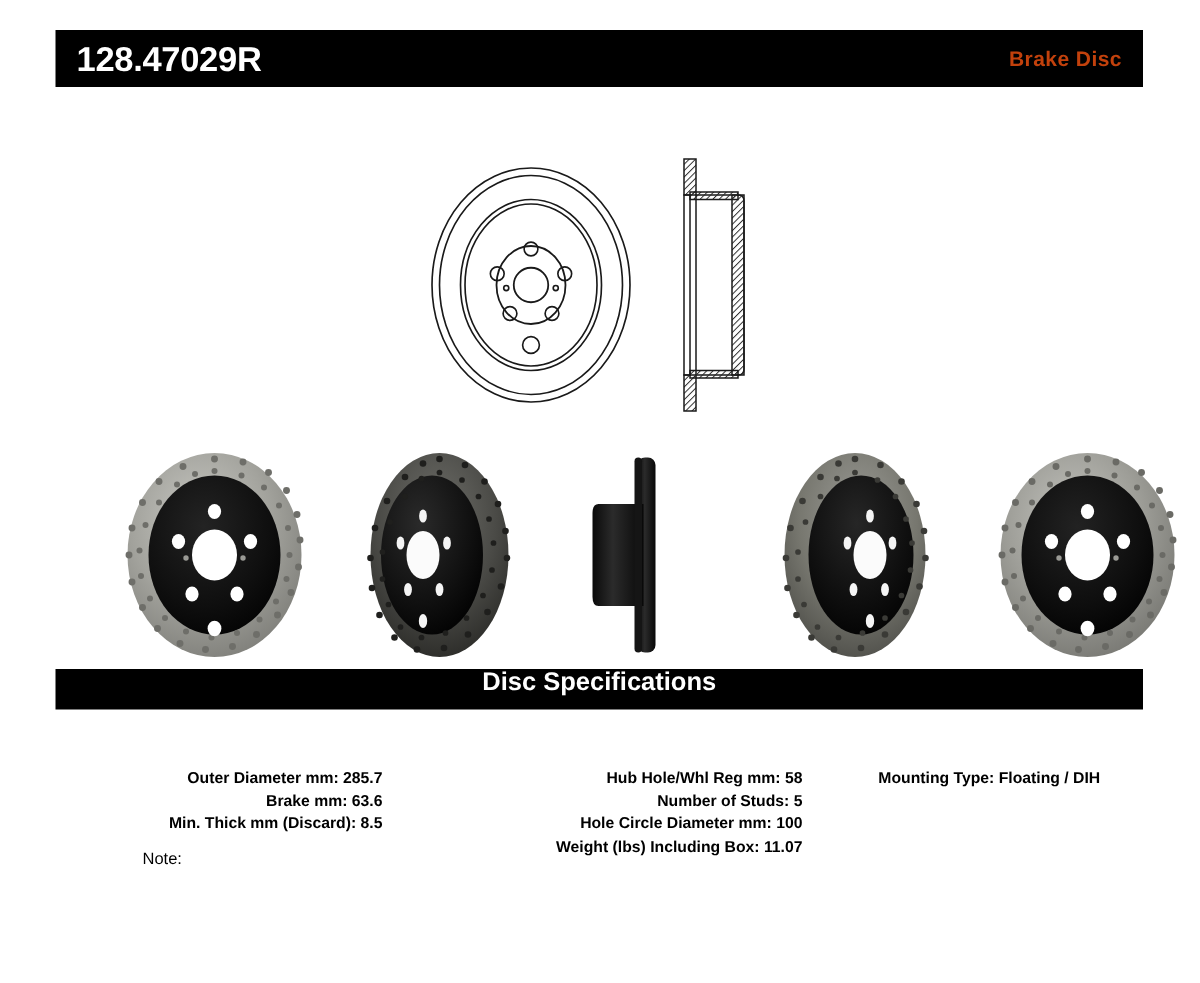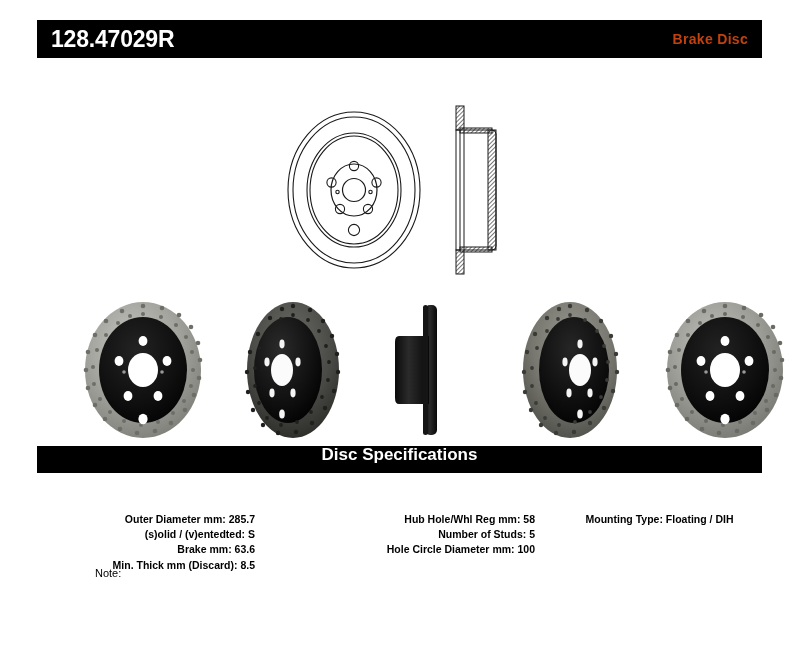--- a/index.html
+++ b/index.html
@@ -486,24 +486,20 @@
 </div>
 
 <div class="spec-columns">
 
   <div class="spec-col spec-col-left">
     <div class="spec-row">
       <span class="label">Outer Diameter mm:</span>
       <span class="value">285.7</span>
     </div>
     <div class="spec-row">
-      <span class="label">(s)olid / (v)entedted:</span>
-      <span class="value">S</span>
-    </div>
-    <div class="spec-row">
       <span class="label">Brake mm:</span>
       <span class="value">63.6</span>
     </div>
     <div class="spec-row">
       <span class="label">Min. Thick mm (Discard):</span>
       <span class="value">8.5</span>
     </div>
   </div>
 
   <div class="spec-col spec-col-mid">
@@ -511,20 +507,24 @@
       <span class="label">Hub Hole/Whl Reg mm:</span>
       <span class="value">58</span>
     </div>
     <div class="spec-row">
       <span class="label">Number of Studs:</span>
       <span class="value">5</span>
     </div>
     <div class="spec-row">
       <span class="label">Hole Circle Diameter mm:</span>
       <span class="value">100</span>
+    </div>
+    <div class="spec-row">
+      <span class="label">Weight (lbs) Including Box:</span>
+      <span class="value">11.07</span>
     </div>
   </div>
 
   <div class="spec-col spec-col-right">
     <div class="spec-row">
       <span class="label">Mounting Type:</span>
       <span class="value">Floating / DIH</span>
     </div>
   </div>
 </div>

